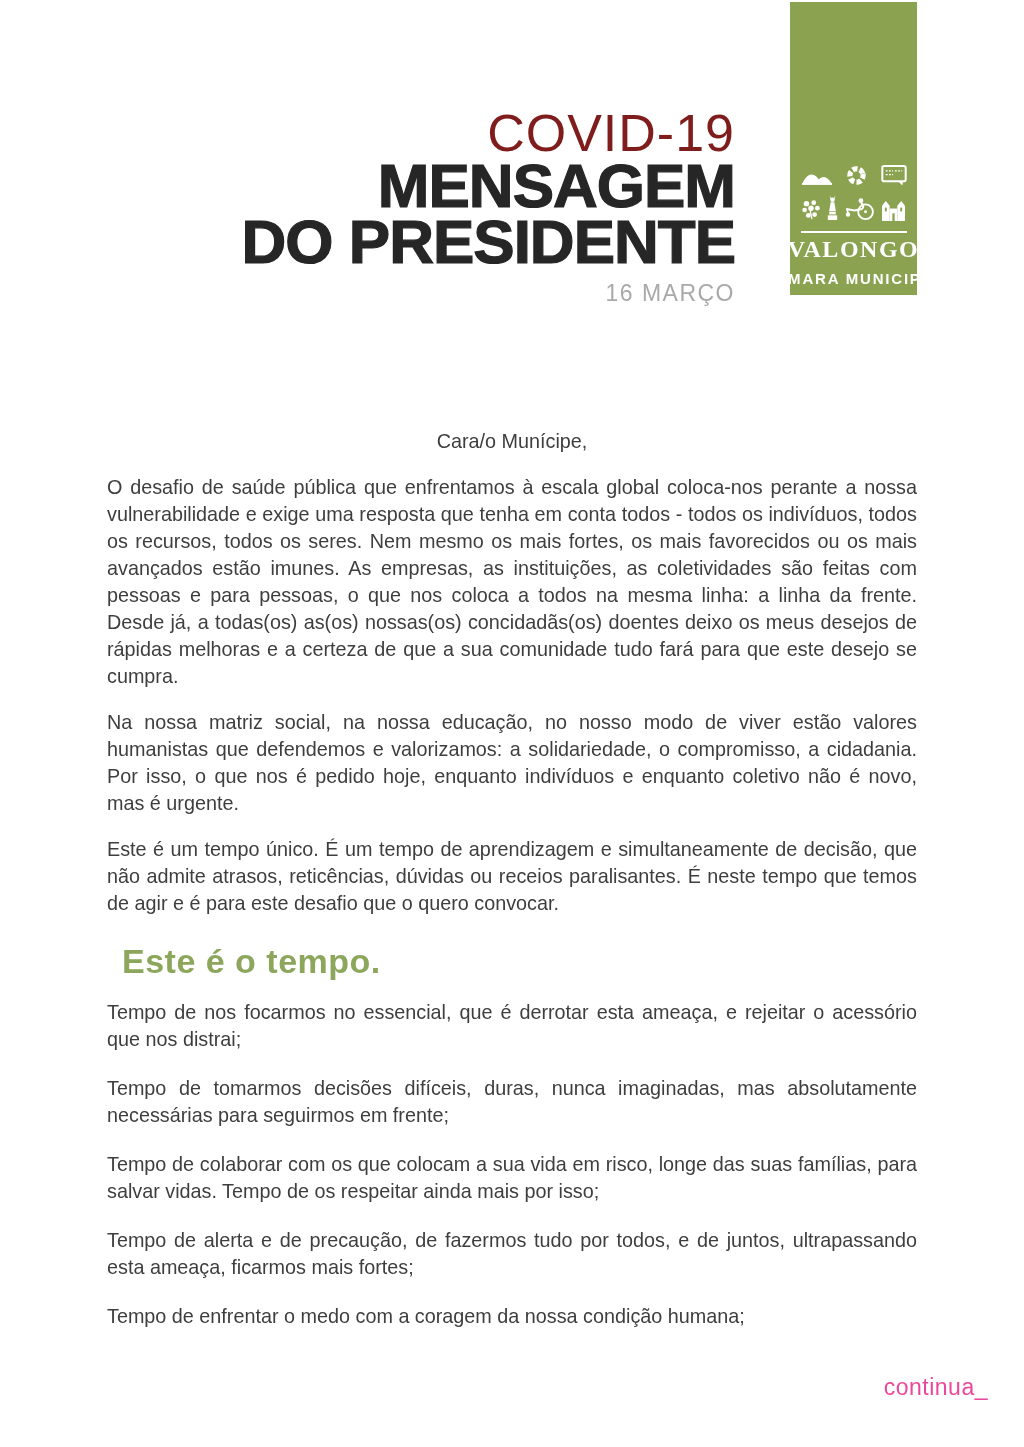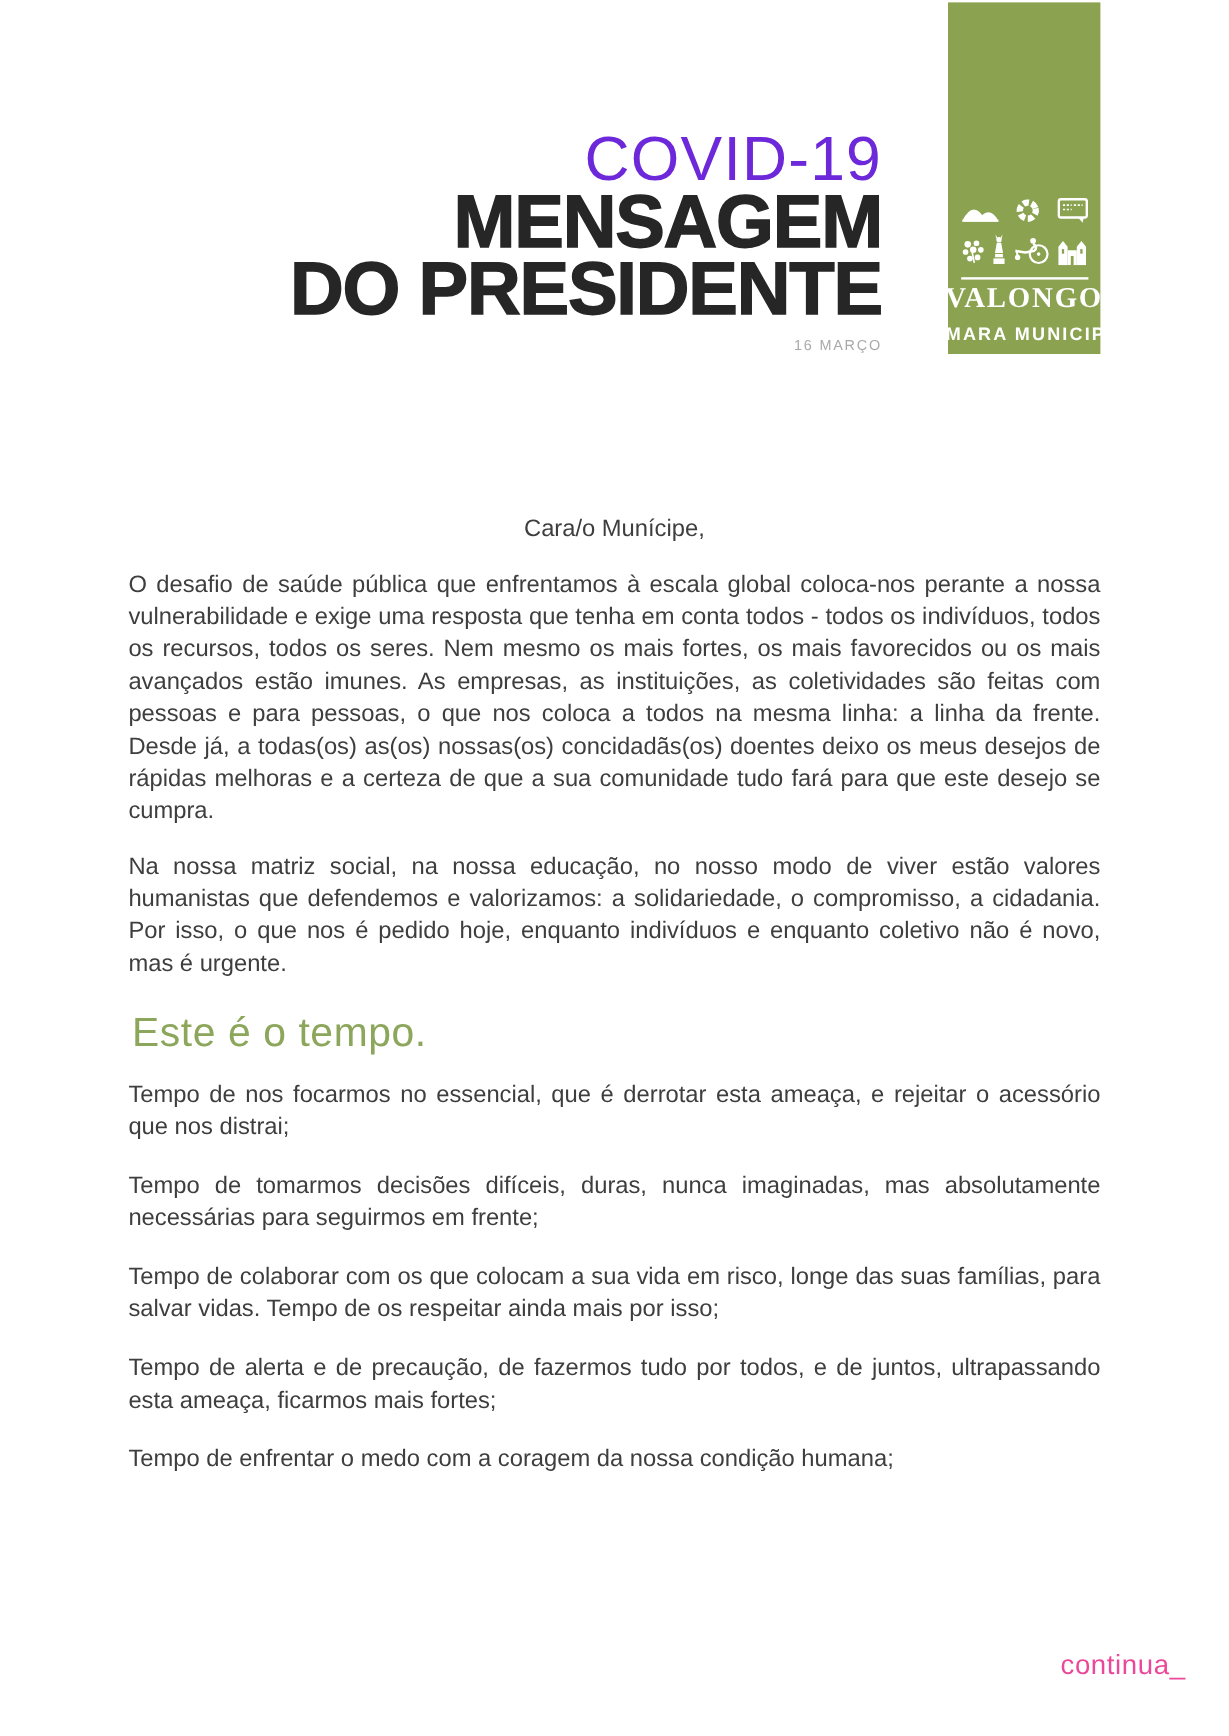--- a/index.html
+++ b/index.html
@@ -52,32 +52,32 @@
     position:absolute;
     top:108px; right:289px;
     text-align:right;
     color:#282828;
   }
   .supertitle {
     font-size:52px;
     font-weight:300;
     letter-spacing:1px;
     line-height:50px;
-    color:#6d28d9;
+    color:#7f1d1d;
   }
   .title-line {
     font-size:62px;
     font-weight:800;
     letter-spacing:-1px;
     line-height:56px;
     color:#262626;
     -webkit-text-stroke:1.2px #262626;
   }
   .date {
-    font-size:12px;
+    font-size:23px;
     color:#A9A9A9;
     letter-spacing:1.5px;
     margin-top:12px;
     line-height:1;
   }
 
   
   .letter {
     position:absolute;
     left:107px; top:428px;
@@ -85,24 +85,24 @@
     color:#3E3E3E;
     font-size:19.8px;
     line-height:27px;
   }
   .letter p { margin:0 0 19px 0; text-align:justify; }
   .letter p.salutation { text-align:center; }
   .letter .tempo p { margin-bottom:22px; }
   .section-heading {
     color:#8CA65C;
     font-size:34px;
-    font-weight:400;
+    font-weight:700;
     letter-spacing:0.5px;
     line-height:40px;
-    margin:24px 0 18px 3px;
+    margin:24px 0 18px 15px;
   }
 
   .continua {
     position:absolute;
     right:36px; top:1374px;
     font-size:23px;
     letter-spacing:0.5px;
     color:#ec4899;
   }
 </style>
@@ -198,20 +198,21 @@
     <div class="supertitle">COVID-19</div>
     <div class="title-line">MENSAGEM</div>
     <div class="title-line">DO PRESIDENTE</div>
     <div class="date">16 MARÇO</div>
   </div>
 
   <div class="letter">
     <p class="salutation">Cara/o Munícipe,</p>
     <p>O desafio de saúde pública que enfrentamos à escala global coloca-nos perante a nossa vulnerabilidade e exige uma resposta que tenha em conta todos - todos os indivíduos, todos os recursos, todos os seres. Nem mesmo os mais fortes, os mais favorecidos ou os mais avançados estão imunes. As empresas, as instituições, as coletividades são feitas com pessoas e para pessoas, o que nos coloca a todos na mesma linha: a linha da frente. Desde já, a todas(os) as(os) nossas(os) concidadãs(os) doentes deixo os meus desejos de rápidas melhoras e a certeza de que a sua comunidade tudo fará para que este desejo se cumpra.</p>
     <p>Na nossa matriz social, na nossa educação, no nosso modo de viver estão valores humanistas que defendemos e valorizamos: a solidariedade, o compromisso, a cidadania. Por isso, o que nos é pedido hoje, enquanto indivíduos e enquanto coletivo não é novo, mas é urgente.</p>
+    <p>Este é um tempo único. É um tempo de aprendizagem e simultaneamente de decisão, que não admite atrasos, reticências, dúvidas ou receios paralisantes. É neste tempo que temos de agir e é para este desafio que o quero convocar.</p>
     <div class="section-heading">Este é o tempo.</div>
     <div class="tempo">
       <p>Tempo de nos focarmos no essencial, que é derrotar esta ameaça, e rejeitar o acessório que nos distrai;</p>
       <p>Tempo de tomarmos decisões difíceis, duras, nunca imaginadas, mas absolutamente necessárias para seguirmos em frente;</p>
       <p>Tempo de colaborar com os que colocam a sua vida em risco, longe das suas famílias, para salvar vidas. Tempo de os respeitar ainda mais por isso;</p>
       <p>Tempo de alerta e de precaução, de fazermos tudo por todos, e de juntos, ultrapassando esta ameaça, ficarmos mais fortes;</p>
       <p>Tempo de enfrentar o medo com a coragem da nossa condição humana;</p>
     </div>
   </div>
 

